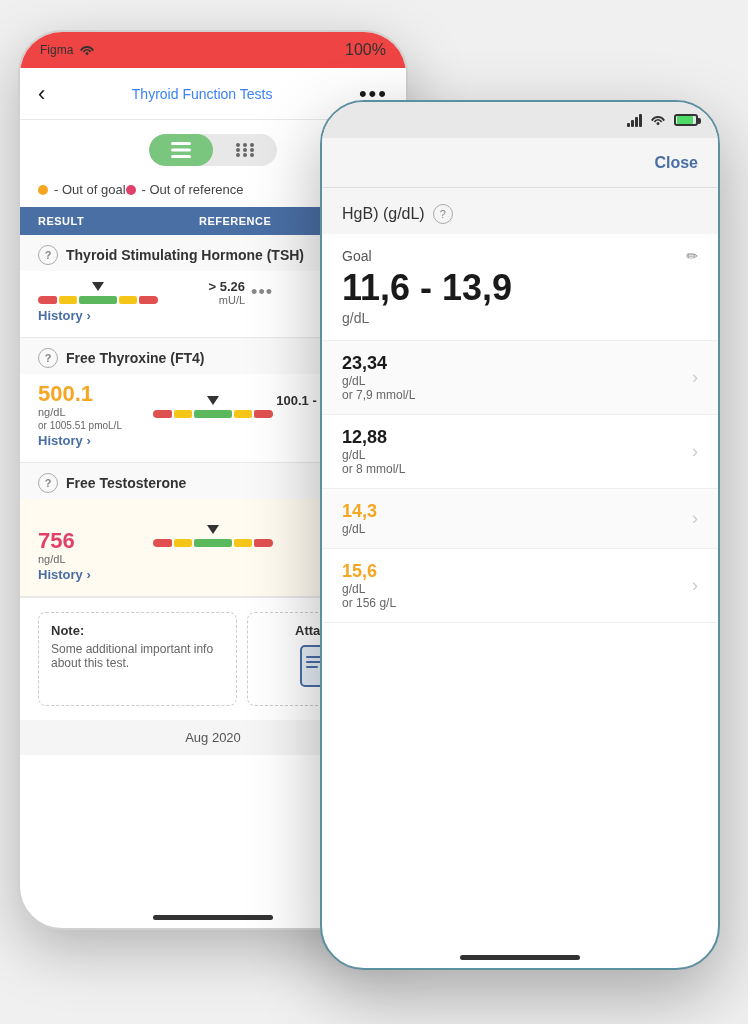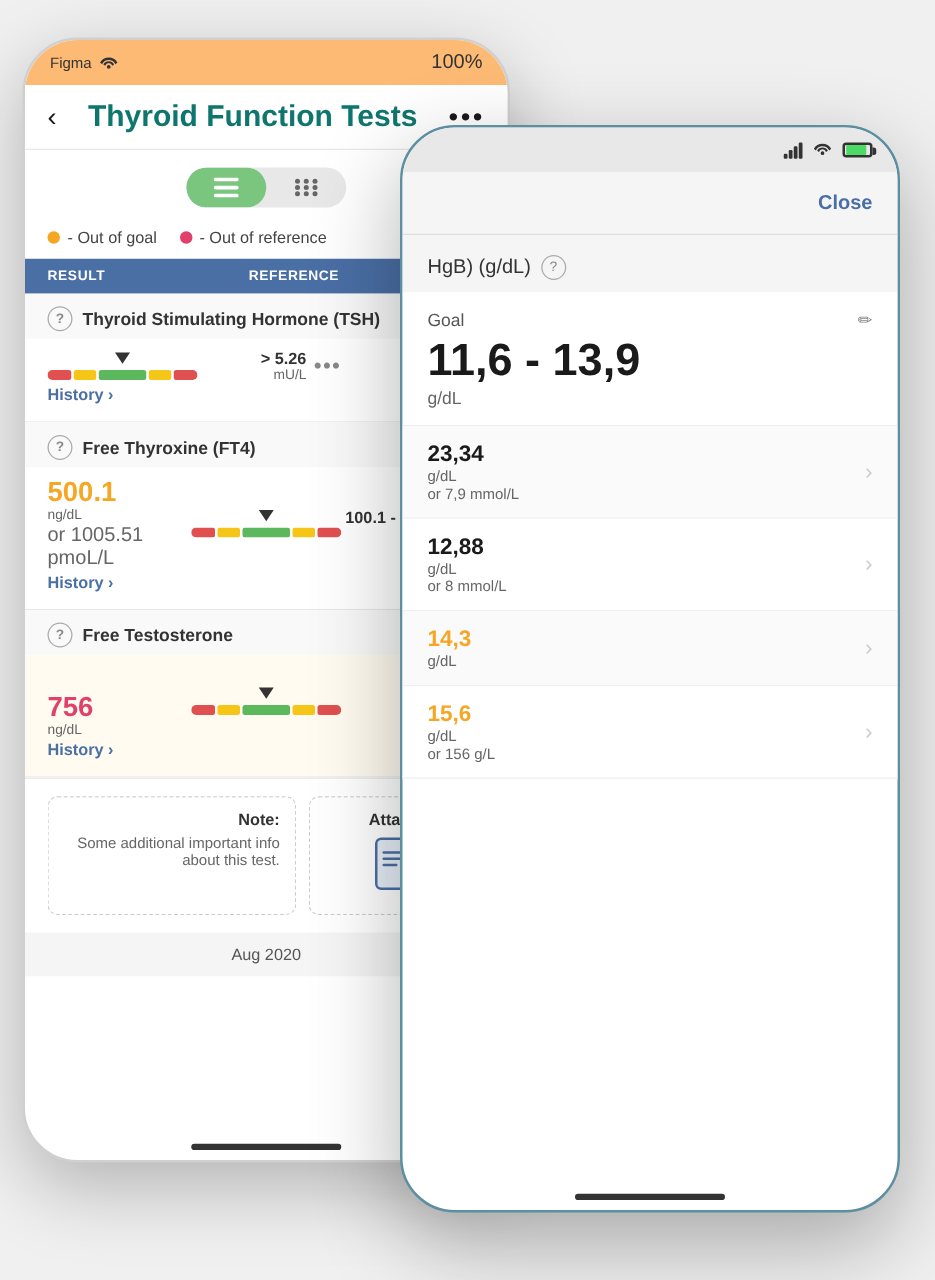--- a/index.html
+++ b/index.html
@@ -21,21 +21,21 @@
       height: 900px;
       background: #fff;
       border-radius: 44px;
       box-shadow: 0 20px 60px rgba(0,0,0,0.25);
       overflow: hidden;
       border: 2px solid #d0d0d0;
     }
 
     
     .status-bar1 {
-      background: #fdba74;
+      background: #ef4444;
       height: 36px;
       display: flex;
       align-items: center;
       justify-content: space-between;
       padding: 0 20px;
       font-size: 12px;
       color: #333;
     }
     .status-bar1 .left { display: flex; gap: 6px; align-items: center; }
     .status-bar1 .center { font-size: 12px; color: #333; }
@@ -45,23 +45,23 @@
     .nav-bar1 {
       background: #fff;
       height: 52px;
       display: flex;
       align-items: center;
       justify-content: space-between;
       padding: 0 18px;
       border-bottom: 1px solid #e8e8e8;
     }
     .nav-bar1 .nav-title {
-      font-size: 24px;
-      font-weight: 700;
-      color: #0f766e;
+      font-size: 14px;
+      font-weight: 400;
+      color: #3b82f6;
     }
     .nav-back {
       font-size: 22px;
       color: #1a1a1a;
       cursor: pointer;
     }
     .nav-dots {
       font-size: 22px;
       color: #1a1a1a;
       cursor: pointer;
@@ -91,21 +91,20 @@
     }
     .toggle-btn.active {
       background: #7bc67e;
     }
     .toggle-btn svg { width: 20px; height: 16px; }
 
     
     .legend-row {
       display: flex;
       align-items: flex-start;
-      gap: 18px;
       padding: 6px 18px 10px 18px;
       background: #fff;
     }
     .legend-item { display: flex; align-items: center; gap: 6px; font-size: 13px; color: #444; }
     .legend-dot { width: 10px; height: 10px; border-radius: 50%; }
     .legend-dot.orange { background: #f5a623; }
     .legend-dot.pink { background: #e0406a; }
 
     
     .table-header {
@@ -163,21 +162,21 @@
     }
     .test-value-main {
       font-size: 22px;
       font-weight: 700;
       color: #1a1a1a;
       line-height: 1.1;
     }
     .test-value-main.orange { color: #f5a623; }
     .test-value-main.red { color: #e0406a; margin-top: 22px; }
     .test-unit { font-size: 11px; color: #666; }
-    .test-sub-value { font-size: 16px; color: #666; margin-top: 2px; }
+    .test-sub-value { font-size: 10px; color: #666; margin-top: 2px; }
 
     .range-bar-container {
       display: flex;
       flex-direction: column;
       align-items: center;
       justify-content: center;
       gap: 3px;
     }
     .triangle-down {
       width: 0; height: 0;
@@ -248,21 +247,20 @@
       background: #fff;
       border-top: 1px solid #e8e8e8;
     }
     .note-box {
       flex: 1.5;
       border: 1.5px dashed #ccc;
       border-radius: 8px;
       padding: 10px 12px;
       font-size: 13px;
       color: #333;
-      text-align: right;
     }
     .note-box .note-title { font-weight: 700; margin-bottom: 4px; }
     .note-box .note-text { color: #666; font-size: 12px; }
     .attach-box {
       flex: 1;
       border: 1.5px dashed #ccc;
       border-radius: 8px;
       padding: 10px 12px;
       display: flex;
       flex-direction: column;

